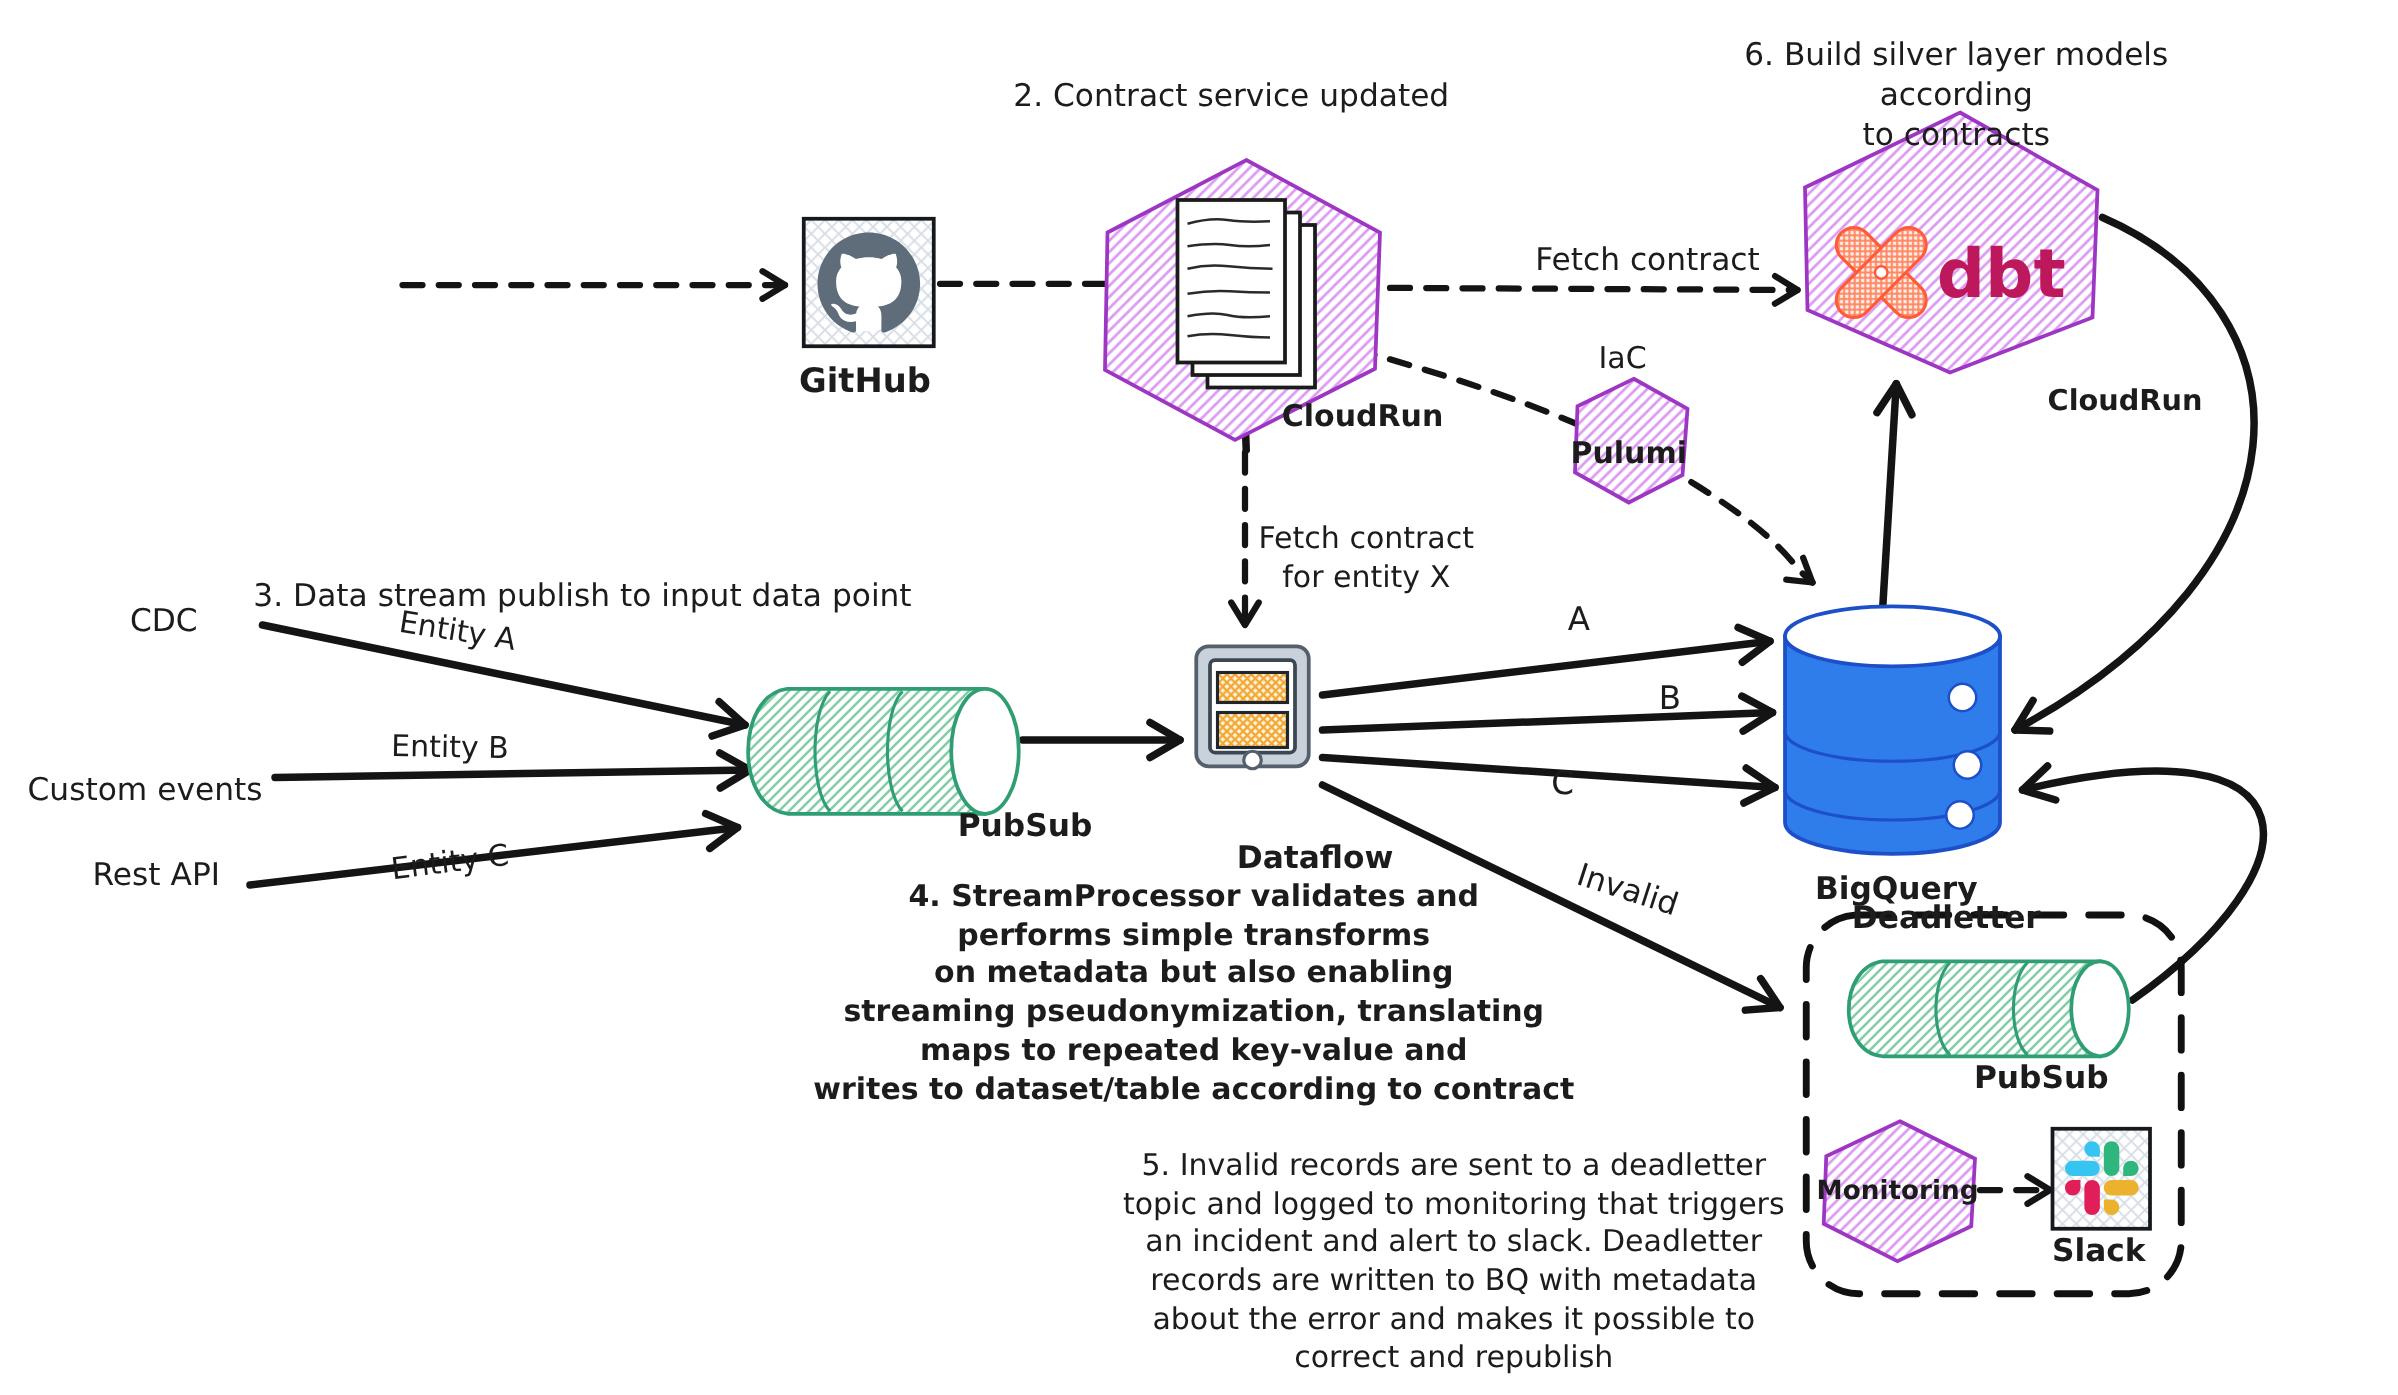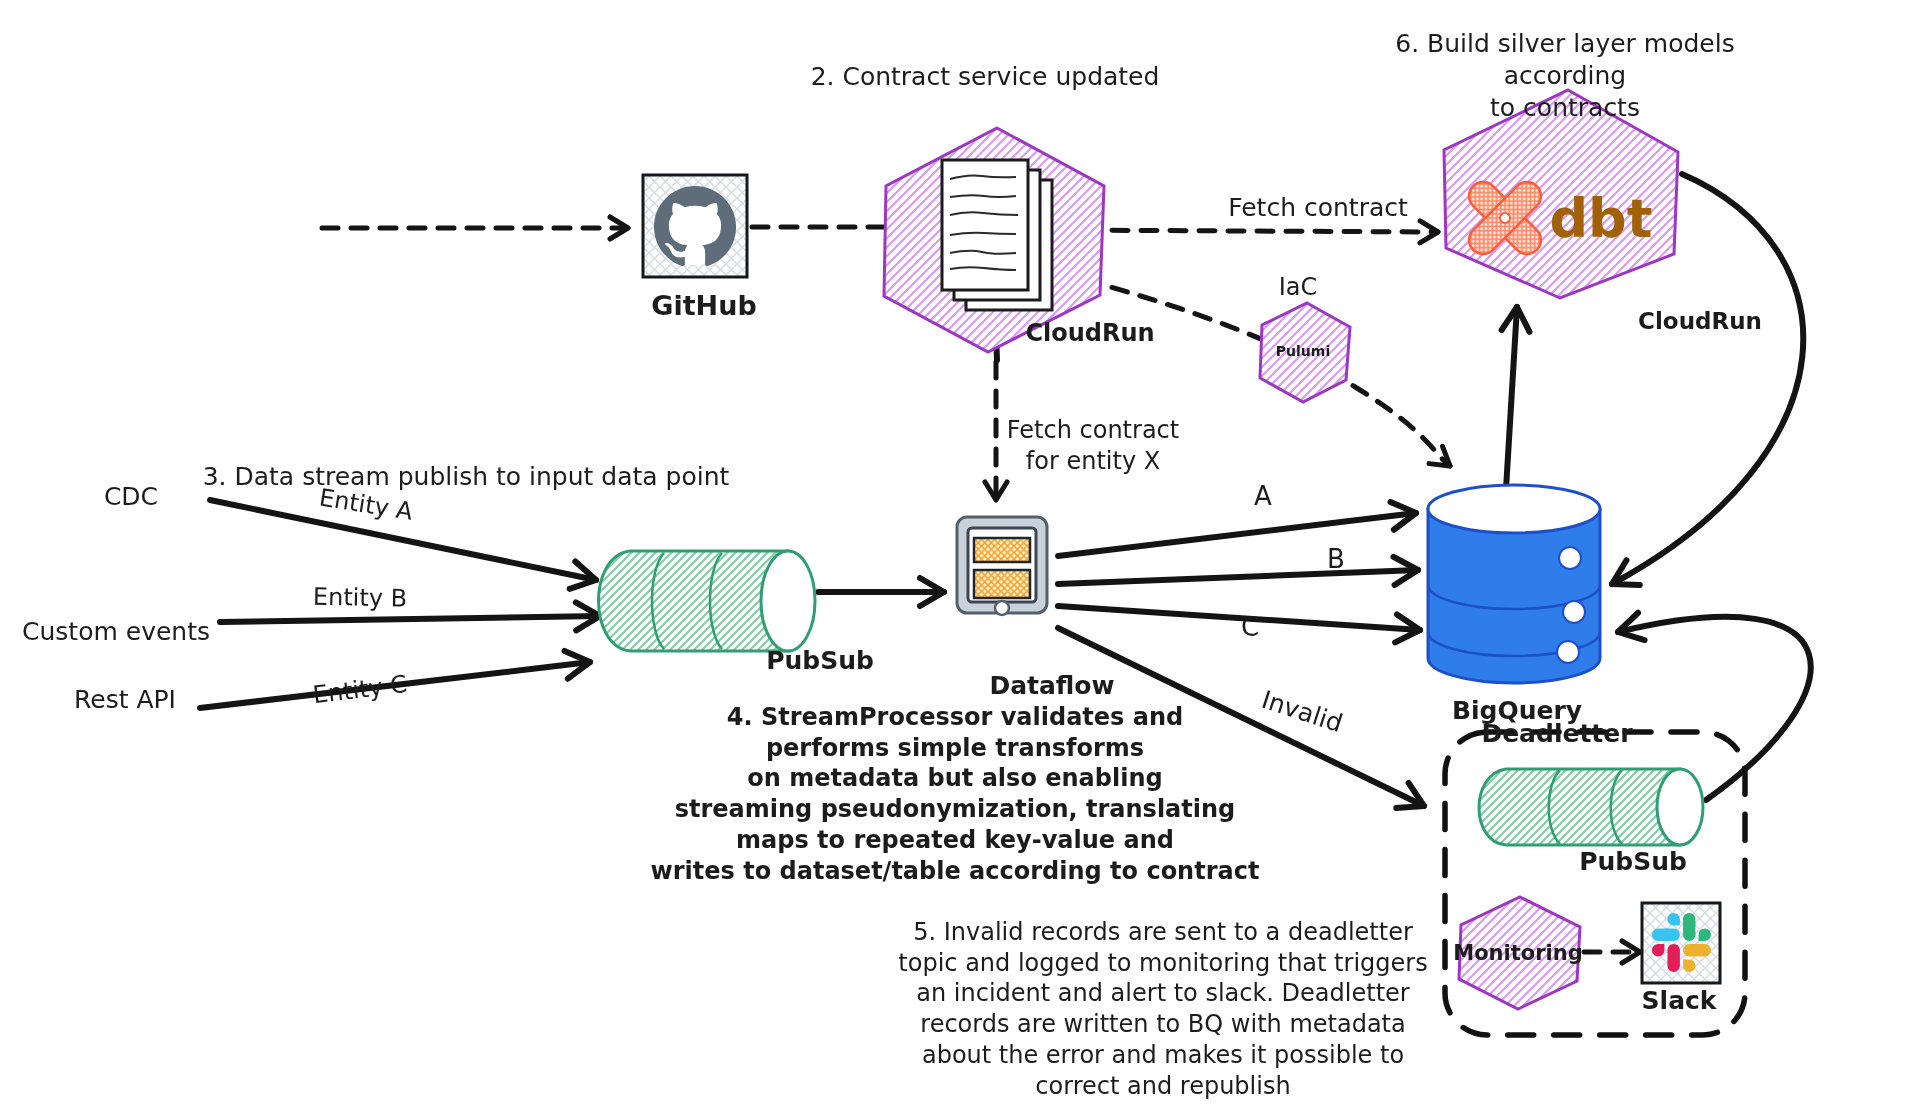--- a/index.html
+++ b/index.html
@@ -158,29 +158,29 @@
 streaming pseudonymization, translating
 maps to repeated key-value and
 writes to dataset/table according to contract</div>
 <div class="t" style="left:1163px;top:1009px;font-size:24px;">5. Invalid records are sent to a deadletter
 topic and logged to monitoring that triggers
 an incident and alert to slack. Deadletter
 records are written to BQ with metadata
 about the error and makes it possible to
 correct and republish</div>
 
-<div class="t node" style="left:692px;top:306px;font-size:27px;margin-left:12px;">GitHub</div>
+<div class="t node" style="left:692px;top:306px;font-size:27px;">GitHub</div>
 <div class="t node" style="left:1090px;top:333px;font-size:24px;">CloudRun</div>
 <div class="t" style="left:1318px;top:208px;font-size:25px;">Fetch contract</div>
 <div class="t" style="left:1298px;top:287px;font-size:24px;">IaC</div>
-<div class="t node" style="left:1303px;top:352px;font-size:14px;">Pulumi</div>
+<div class="t node" style="left:1303px;top:363px;font-size:24px;">Pulumi</div>
 <div class="t" style="left:1093px;top:446px;font-size:24px;">Fetch contract
 for entity X</div>
 <div class="t node" style="left:1700px;top:322px;font-size:23px;">CloudRun</div>
-<div class="t" style="left:1601px;top:219px;font-size:54px;font-weight:bold;color:#a16207;">dbt</div>
+<div class="t" style="left:1601px;top:219px;font-size:54px;font-weight:bold;color:#be185d;">dbt</div>
 
 <div class="t" style="left:131px;top:497px;font-size:25px;">CDC</div>
 <div class="t" style="left:116px;top:632px;font-size:25px;">Custom events</div>
 <div class="t" style="left:125px;top:700px;font-size:25px;">Rest API</div>
 <div class="t" style="left:366px;top:505px;font-size:24px;--r:9deg;">Entity A</div>
 <div class="t" style="left:360px;top:598px;font-size:24px;--r:1deg;">Entity B</div>
 <div class="t" style="left:360px;top:690px;font-size:24px;--r:-7deg;">Entity C</div>
 
 <div class="t node" style="left:820px;top:661px;font-size:25px;">PubSub</div>
 <div class="t node" style="left:1052px;top:686px;font-size:25px;">Dataflow</div>

